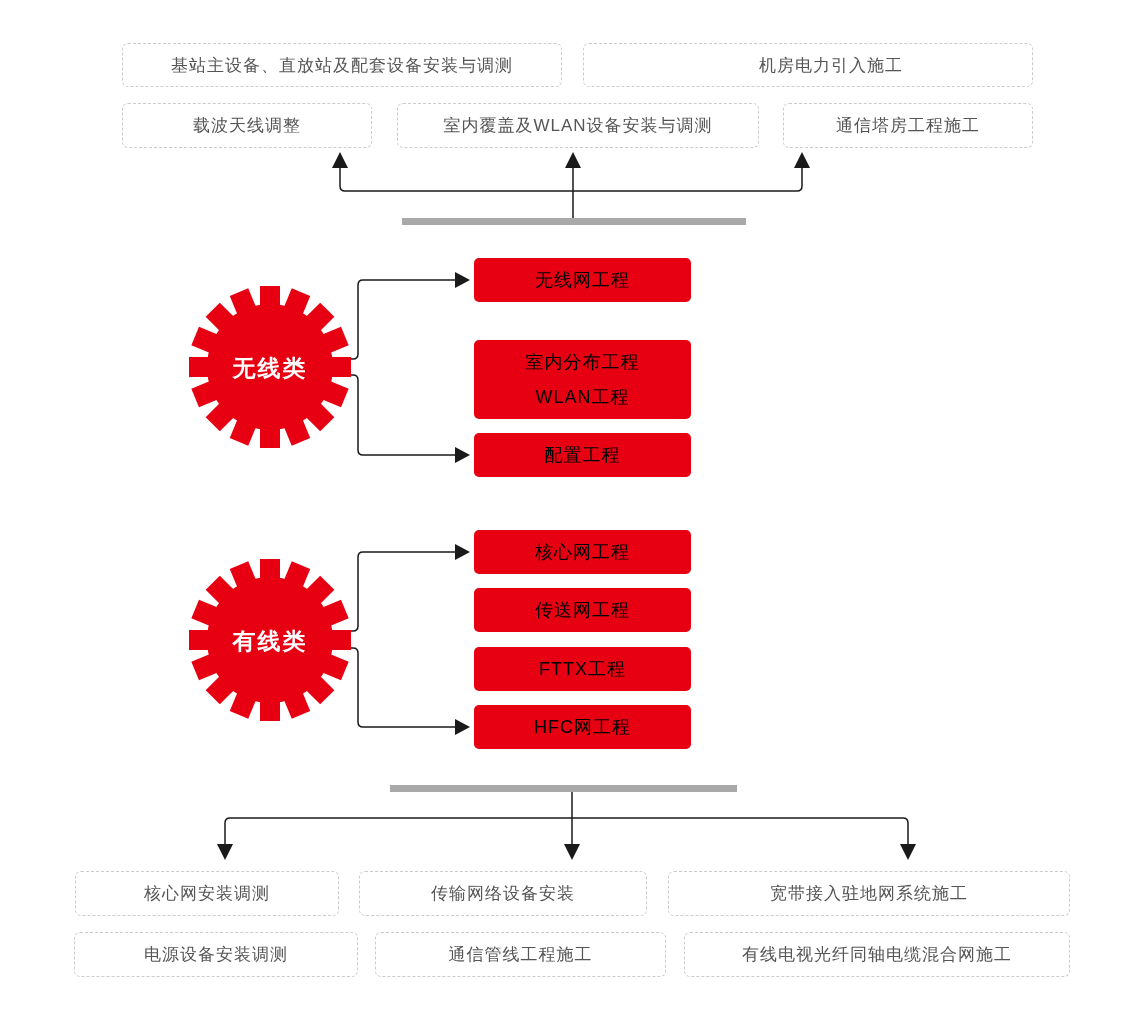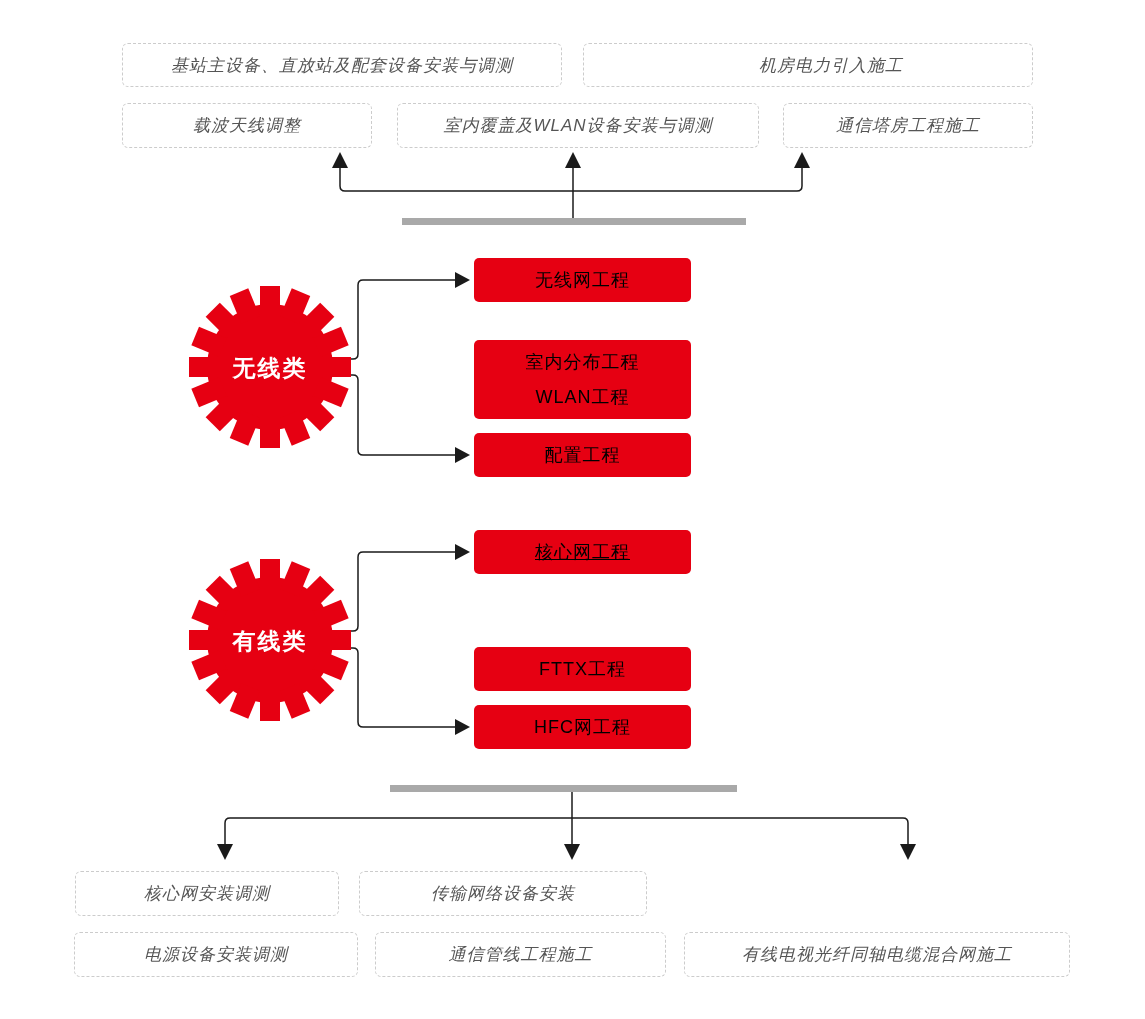--- a/index.html
+++ b/index.html
@@ -4,21 +4,21 @@
 <style>
   html,body{margin:0;padding:0;background:#ffffff;}
   body{font-family:"Liberation Sans","DejaVu Sans",sans-serif;}
   .canvas{
     position:relative;width:1145px;height:1019px;background:#ffffff;overflow:hidden;
   }
   .dashed-box{
     position:absolute;box-sizing:border-box;
     border:1px dashed #cccccc;border-radius:6px;background:#ffffff;
     display:flex;align-items:center;justify-content:center;
-    font-size:17px;color:#555555;letter-spacing:1px;font-style:italic;
+    font-size:17px;color:#555555;letter-spacing:1px;
   }
   .red-box{
     position:absolute;box-sizing:border-box;width:217px;height:44px;
     background:#e60012;border-radius:5px;
     display:flex;align-items:center;justify-content:center;
     font-size:18px;color:#000000;letter-spacing:1px;
   }
   .connector-layer{
     position:absolute;left:0;top:0;width:1145px;height:1019px;pointer-events:none;
   }
@@ -116,23 +116,25 @@
         <rect x="-10" y="-81" width="20" height="30" transform="rotate(247.5)"></rect>
         <rect x="-10" y="-81" width="20" height="30" transform="rotate(270)"></rect>
         <rect x="-10" y="-81" width="20" height="30" transform="rotate(292.5)"></rect>
         <rect x="-10" y="-81" width="20" height="30" transform="rotate(315)"></rect>
         <rect x="-10" y="-81" width="20" height="30" transform="rotate(337.5)"></rect>
       </g>
     </g>
     <text class="gear-label" x="0" y="9" text-anchor="middle">有线类</text>
   </svg>
 
-  <div class="red-box" style="left:474px;top:530px;text-decoration:underline;">核心网工程</div>
+  <div class="red-box" style="left:474px;top:530px;">核心网工程</div>
+  <div class="red-box" style="left:474px;top:588px;">传送网工程</div>
   <div class="red-box" style="left:474px;top:647px;">FTTX工程</div>
   <div class="red-box" style="left:474px;top:705px;">HFC网工程</div>
 
   <div class="dashed-box" style="left:75px;top:871px;width:264px;height:45px;">核心网安装调测</div>
   <div class="dashed-box" style="left:359px;top:871px;width:288px;height:45px;">传输网络设备安装</div>
+  <div class="dashed-box" style="left:668px;top:871px;width:402px;height:45px;">宽带接入驻地网系统施工</div>
   <div class="dashed-box" style="left:74px;top:932px;width:284px;height:45px;">电源设备安装调测</div>
   <div class="dashed-box" style="left:375px;top:932px;width:291px;height:45px;">通信管线工程施工</div>
   <div class="dashed-box" style="left:684px;top:932px;width:386px;height:45px;">有线电视光纤同轴电缆混合网施工</div>
 
 </div>
 
 </body></html>

